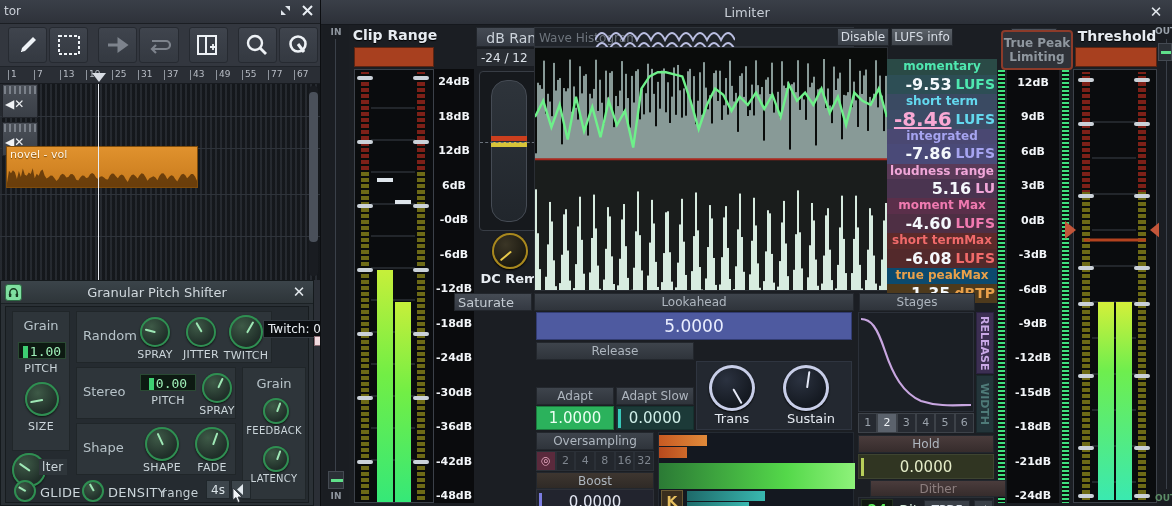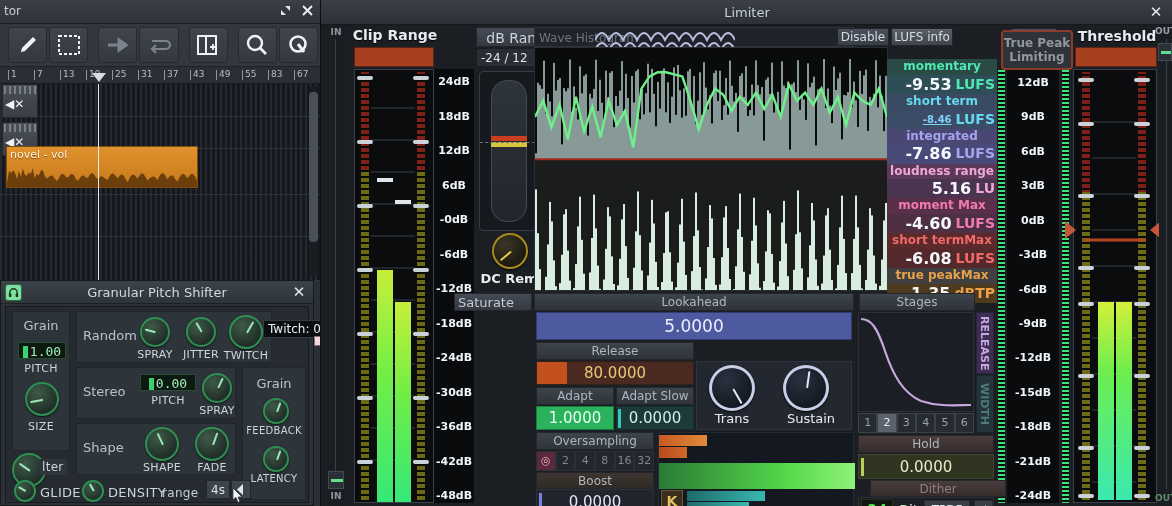--- a/index.html
+++ b/index.html
@@ -238,21 +238,21 @@
         <div class="ruler-mark" style="left: 141px;">31</div>
         <div class="ruler-tick" style="left: 164px;"></div>
         <div class="ruler-mark" style="left: 167px;">37</div>
         <div class="ruler-tick" style="left: 190px;"></div>
         <div class="ruler-mark" style="left: 193px;">43</div>
         <div class="ruler-tick" style="left: 216px;"></div>
         <div class="ruler-mark" style="left: 219px;">49</div>
         <div class="ruler-tick" style="left: 242px;"></div>
         <div class="ruler-mark" style="left: 245px;">55</div>
         <div class="ruler-tick" style="left: 268px;"></div>
-        <div class="ruler-mark" style="left: 271px;">83</div>
+        <div class="ruler-mark" style="left: 271px;">77</div>
         <div class="ruler-tick" style="left: 294px;"></div>
         <div class="ruler-mark" style="left: 297px; text-align: right;">67</div>
       </div>
 
     <div id="host-arrange">
       <div id="grid-stripes"></div>
       <div class="track-rowline" style="top:32px"></div>
       <div class="track-rowline" style="top:64px"></div>
       <div class="track-rowline" style="top:110px"></div>
       <div class="track-rowline" style="top:152px"></div>
@@ -1030,21 +1030,21 @@
           <div style="position: absolute; left: 0px; top: 0px; width: 110px; height: 34.8571px;">
             <div class="val-name" style="height: 15.6857px; line-height: 15.6857px; background: rgb(42, 74, 70); color: rgb(79, 232, 176);">momentary</div>
             <div style="height: 19.1714px; line-height: 19.1714px; background: rgb(45, 78, 85); display: flex; align-items: center; justify-content: flex-end; padding-right: 2px; gap: 4px;">
               <span style="font-size: 16px; font-weight: bold; color: rgb(244, 248, 252);">-9.53</span>
               <span style="font-size: 14px; font-weight: bold; color: rgb(79, 232, 176);">LUFS</span>
             </div>
           </div>
           <div style="position: absolute; left: 0px; top: 34.8571px; width: 110px; height: 34.8571px;">
             <div class="val-name" style="height: 15.6857px; line-height: 15.6857px; background: rgb(58, 74, 98); color: rgb(99, 216, 238);">short term</div>
             <div style="height: 19.1714px; line-height: 19.1714px; background: rgb(60, 76, 102); display: flex; align-items: center; justify-content: flex-end; padding-right: 2px; gap: 4px;">
-              <span style="font-size: 10px; font-weight: bold; color: #7dd3fc; text-decoration: underline;">-8.46</span>
+              <span style="font-size: 20px; font-weight: bold; color: #f9a8d4; text-decoration: underline;">-8.46</span>
               <span style="font-size: 14px; font-weight: bold; color: rgb(99, 216, 238);">LUFS</span>
             </div>
           </div>
           <div style="position: absolute; left: 0px; top: 69.7143px; width: 110px; height: 34.8571px;">
             <div class="val-name" style="height: 15.6857px; line-height: 15.6857px; background: rgb(74, 72, 114); color: rgb(166, 164, 240);">integrated</div>
             <div style="height: 19.1714px; line-height: 19.1714px; background: rgb(74, 74, 120); display: flex; align-items: center; justify-content: flex-end; padding-right: 2px; gap: 4px;">
               <span style="font-size: 16px; font-weight: bold; color: rgb(244, 248, 252);">-7.86</span>
               <span style="font-size: 14px; font-weight: bold; color: rgb(166, 164, 240);">LUFS</span>
             </div>
           </div>
@@ -1063,21 +1063,21 @@
             </div>
           </div>
           <div style="position: absolute; left: 0px; top: 174.286px; width: 110px; height: 34.8571px;">
             <div class="val-name" style="height: 15.6857px; line-height: 15.6857px; background: rgb(92, 42, 42); color: rgb(240, 106, 106);">short termMax</div>
             <div style="height: 19.1714px; line-height: 19.1714px; background: rgb(83, 41, 43); display: flex; align-items: center; justify-content: flex-end; padding-right: 2px; gap: 4px;">
               <span style="font-size: 16px; font-weight: bold; color: rgb(244, 248, 252);">-6.08</span>
               <span style="font-size: 14px; font-weight: bold; color: rgb(240, 106, 106);">LUFS</span>
             </div>
           </div>
           <div style="position: absolute; left: 0px; top: 209.143px; width: 110px; height: 34.8571px;">
-            <div class="val-name" style="height: 15.6857px; line-height: 15.6857px; background: #404040; color: rgb(232, 160, 74);">true peakMax</div>
+            <div class="val-name" style="height: 15.6857px; line-height: 15.6857px; background: #0c4a6e; color: rgb(232, 160, 74);">true peakMax</div>
             <div style="height: 19.1714px; line-height: 19.1714px; background: rgb(78, 58, 28); display: flex; align-items: center; justify-content: flex-end; padding-right: 2px; gap: 4px;">
               <span style="font-size: 16px; font-weight: bold; color: rgb(244, 248, 252);">1.35</span>
               <span style="font-size: 14px; font-weight: bold; color: rgb(232, 160, 74);">dBTP</span>
             </div>
           </div>
         </div>
 
       <div style="position:absolute;left:680px;top:5px;width:72px;height:40px;background:#2f3238;border:2px solid #8c3b2a;border-radius:4px;">
         <div style="text-align:center;font-size:12px;color:#8f979f;margin-top:4px;font-weight:bold;">True Peak</div>
         <div style="text-align:center;font-size:12px;color:#8f979f;font-weight:bold;">Limiting</div>
@@ -1315,24 +1315,20 @@
         <div style="position:absolute;left:-4px;top:468px;font-size:9px;color:#5d8f68;font-weight:bold;">OUT</div>
       </div>
 
       <div style="position:absolute;left:213px;top:268px;width:320px;height:213px;">
         <div class="param-cap" style="position:absolute;left:0;top:0;width:320px;height:18px;line-height:17px;">Lookahead</div>
         <div style="position:absolute;left:2px;top:19px;width:316px;height:28px;background:#4e5aa0;border:1px solid #323c72;">
           <div class="param-val" style="line-height:27px;color:#eaeeff;font-size:17px;">5.0000</div>
         </div>
 
         <div class="param-cap" style="position:absolute;left:2px;top:49px;width:158px;height:18px;line-height:17px;">Release</div>
-        <div style="position:absolute;left:2px;top:68px;width:158px;height:24px;background:#4a2a20;border:1px solid #33201a;">
-          <div style="position:absolute;left:0;top:0;width:30px;height:22px;background:#c2511f;"></div>
-          <div class="param-val" style="position:relative;line-height:23px;color:#e8c87a;font-size:15px;">80.0000</div>
-        </div>
 
         <div class="param-cap" style="position:absolute;left:2px;top:94px;width:78px;height:18px;line-height:17px;">Adapt</div>
         <div style="position:absolute;left:2px;top:113px;width:78px;height:24px;background:#2bb25c;border:1px solid #1c7a3e;">
           <div class="param-val" style="line-height:23px;color:#eafff2;font-size:15px;">1.0000</div>
         </div>
         <div class="param-cap" style="position:absolute;left:82px;top:94px;width:78px;height:18px;line-height:17px;">Adapt Slow</div>
         <div style="position:absolute;left:82px;top:113px;width:78px;height:24px;background:#1c3a38;border:1px solid #15302e;">
           <div style="position:absolute;left:1px;top:2px;width:3px;height:19px;background:#38c8b8;"></div>
           <div class="param-val" style="line-height:23px;color:#cfeee8;font-size:15px;">0.0000</div>
         </div>

